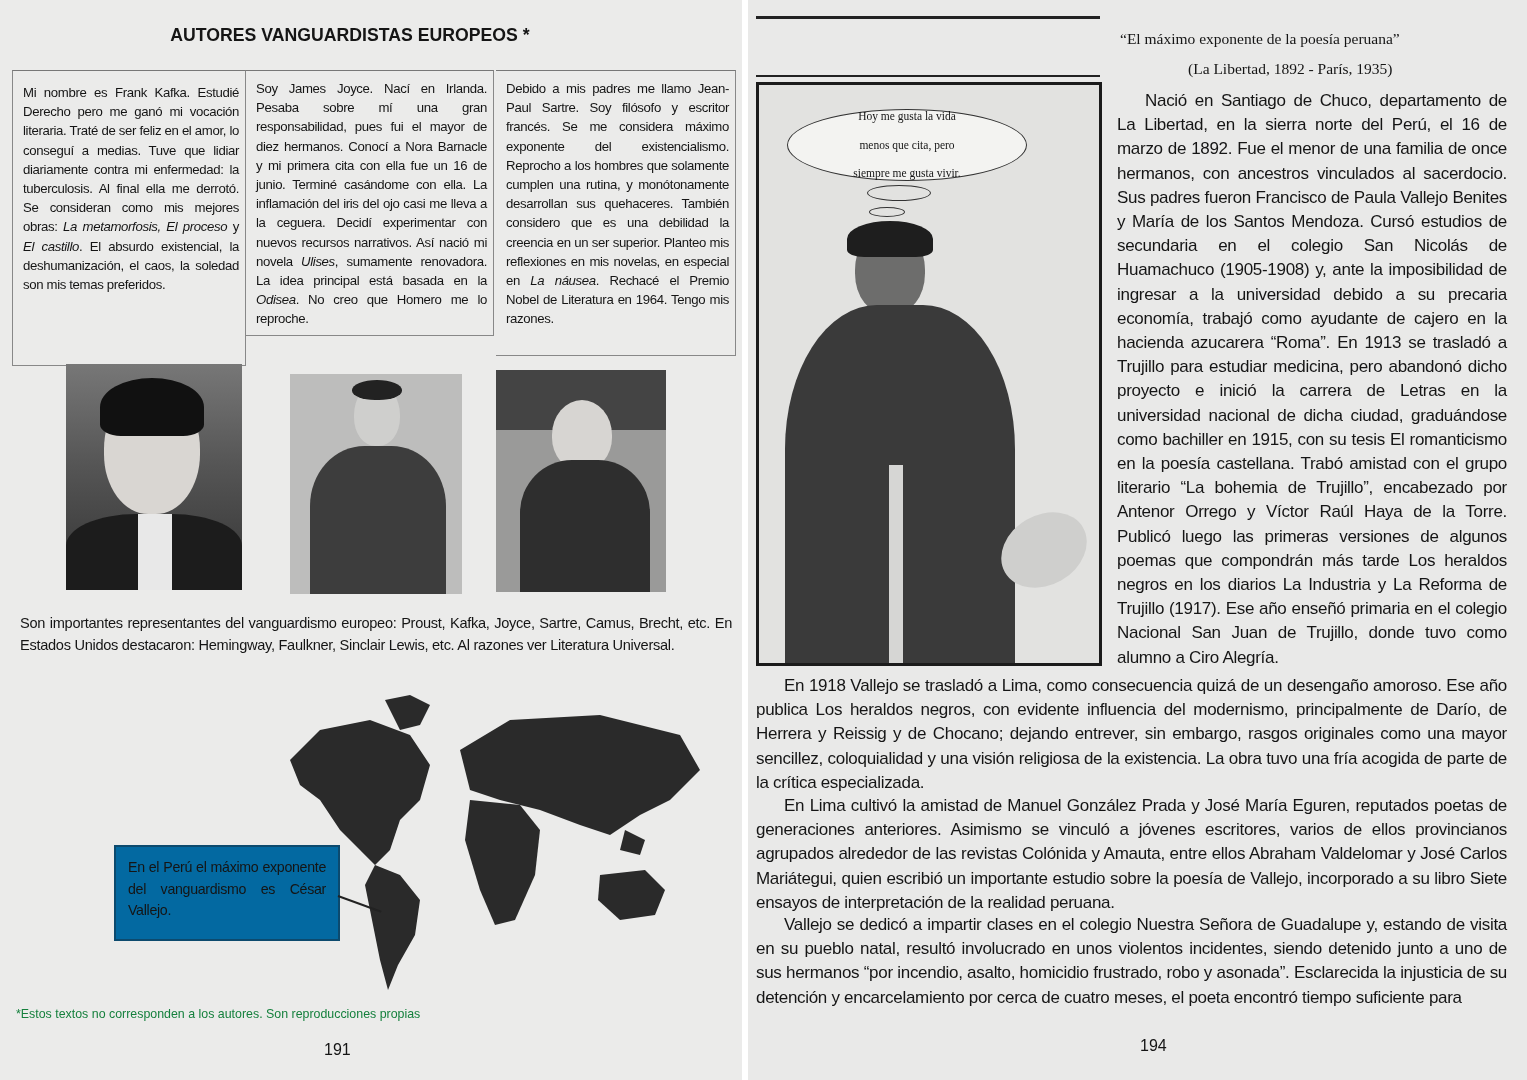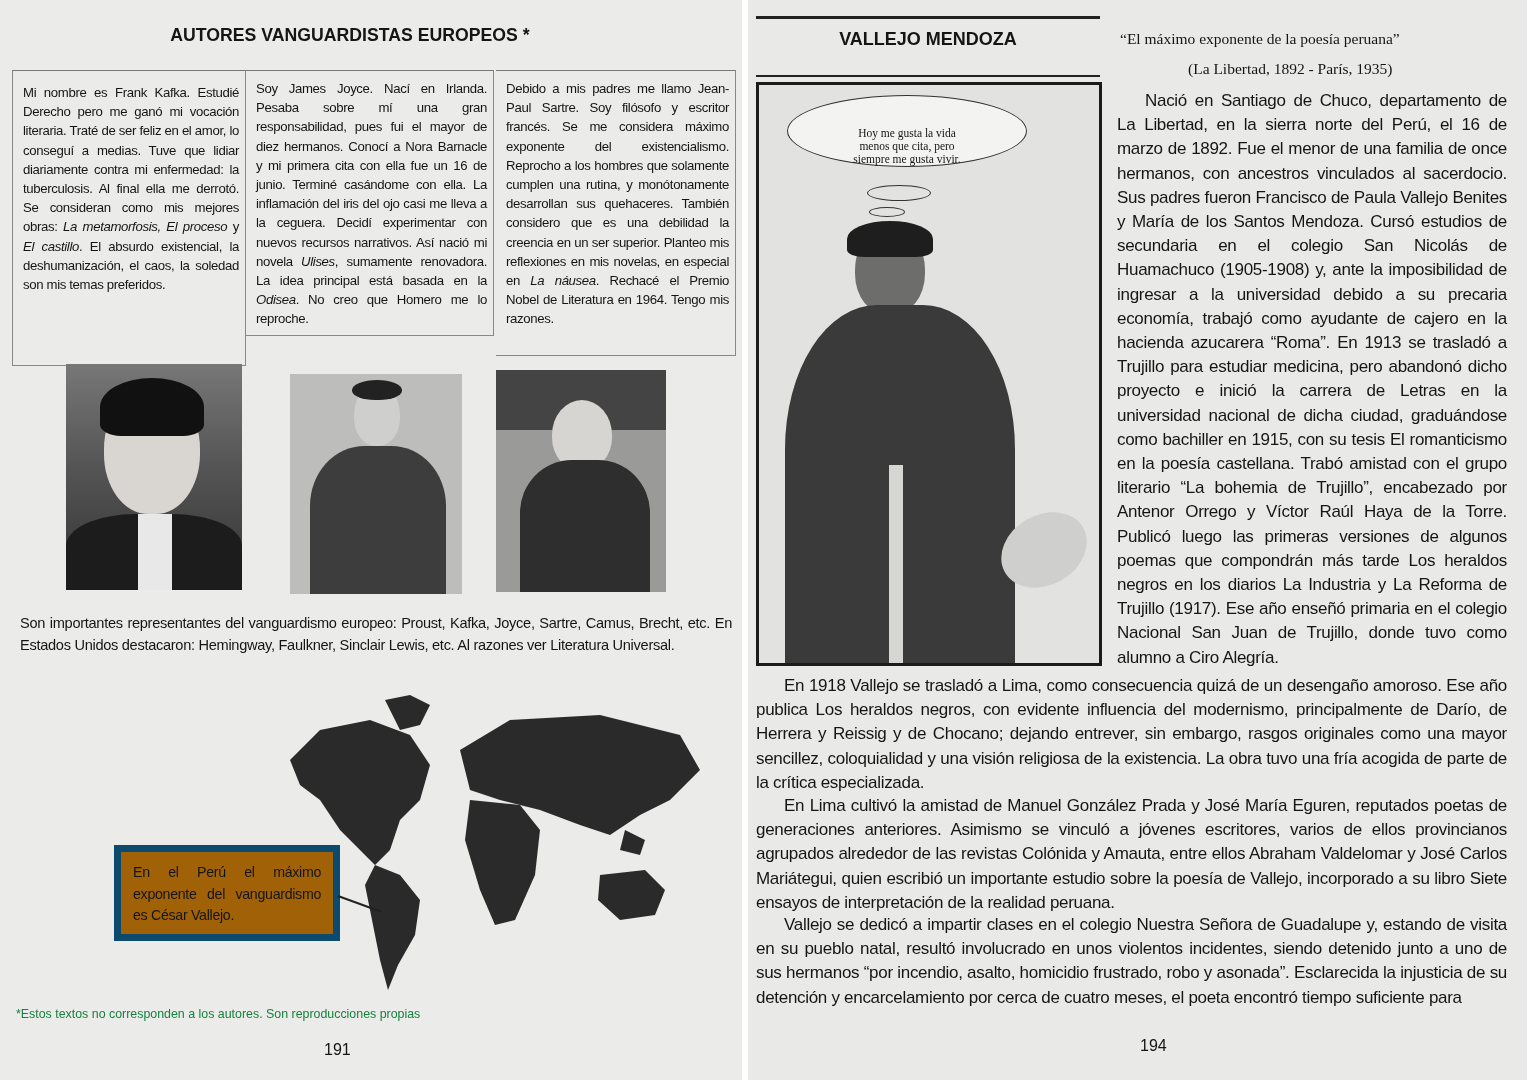--- a/index.html
+++ b/index.html
@@ -26,39 +26,39 @@
   .photo.kafka { left: 66px; top: 364px; width: 176px; height: 226px; background: linear-gradient(180deg,#777 0%,#555 45%,#333 100%); }
   .photo.joyce { left: 290px; top: 374px; width: 172px; height: 220px; background: #bdbdbc; }
   .photo.sartre { left: 496px; top: 370px; width: 170px; height: 222px; background: #9a9a99; }
   .photo .head { position: absolute; border-radius: 50% 50% 46% 46%; }
   .photo .body { position: absolute; border-radius: 40% 40% 0 0; }
 
   .summary { position: absolute; left: 20px; top: 613px; width: 712px; font-size: 14.6px; line-height: 21.5px;
     text-align: justify; letter-spacing: -0.3px; }
 
   .map { position: absolute; left: 280px; top: 690px; width: 430px; height: 310px; }
-  .callout { position: absolute; left: 114px; top: 845px; width: 226px; height: 96px; border: 7px solid #0c4a6e;
-    background: #a16207; padding: 10px 12px; font-size: 14.2px; line-height: 21.5px; text-align: justify; letter-spacing: -0.3px; }
+  .callout { position: absolute; left: 114px; top: 845px; width: 226px; height: 96px; border: 2px solid #0c4a6e;
+    background: #0369a1; padding: 10px 12px; font-size: 14.2px; line-height: 21.5px; text-align: justify; letter-spacing: -0.3px; }
   .callout-line { position: absolute; left: 338px; top: 895px; width: 46px; height: 2px; background: #222; transform: rotate(20deg); transform-origin: left center; }
 
   .footnote { position: absolute; left: 16px; top: 1007px; font-size: 12.4px; color: #15803d; }
   .page-num { position: absolute; font-size: 16px; }
   .page-num.left { left: 324px; top: 1041px; }
   .page-num.right { left: 1140px; top: 1037px; }
 
   
   .rule { position: absolute; background: #222; }
   .name-title { position: absolute; left: 758px; top: 28px; width: 340px; text-align: center; font-weight: bold;
     font-size: 18px; line-height: 22px; }
   .quote { position: absolute; left: 1120px; top: 30px; width: 400px; font-family: "Liberation Serif", serif; font-size: 15.5px; text-align: left; }
   .quote-sub { position: absolute; left: 1188px; top: 60px; font-family: "Liberation Serif", serif; font-size: 15.5px; }
 
   .vallejo-frame { position: absolute; left: 756px; top: 82px; width: 346px; height: 584px; border: 3px solid #1b1b1b; background: #e2e2e0; overflow: hidden; }
-  .cloud { position: absolute; left: 28px; top: 10px; width: 240px; height: 72px; background: #f3f3f1; border: 1.5px solid #333;
-    border-radius: 120px / 36px; display: flex; flex-direction: column; align-items: center; justify-content: flex-end;
+  .cloud { position: absolute; left: 28px; top: 24px; width: 240px; height: 72px; background: #f3f3f1; border: 1.5px solid #333;
+    border-radius: 120px / 36px; display: flex; flex-direction: column; align-items: center; justify-content: space-between;
     font-family: "Liberation Serif", serif; font-size: 11.5px; line-height: 13px; }
   .bubble1 { position: absolute; left: 108px; top: 100px; width: 64px; height: 16px; border: 1.5px solid #333; border-radius: 50%; }
   .bubble2 { position: absolute; left: 110px; top: 122px; width: 36px; height: 10px; border: 1.5px solid #333; border-radius: 50%; }
 
   .body-text { position: absolute; font-size: 17px; line-height: 24.2px; text-align: justify; letter-spacing: -0.3px; }
   .col-text { left: 1117px; top: 89px; width: 390px; }
   .wide-text { left: 756px; width: 751px; }
   .indent { text-indent: 28px; }
 </style>
 </head>
@@ -114,21 +114,20 @@
   <div class="footnote">*Estos textos no corresponden a los autores. Son reproducciones propias</div>
   <div class="page-num left">191</div>
 </div>
 
 <div class="gutter"></div>
 
 <div class="page page-right"></div>
 
 <div class="rule" style="left:756px;top:16px;width:344px;height:3px;"></div>
 <div class="name-title">
-  <div>VALLEJO MENDOZA</div>
 </div>
 <div class="rule" style="left:756px;top:75px;width:344px;height:2px;"></div>
 
 <div class="quote">“El máximo exponente de la poesía peruana”</div>
 <div class="quote-sub">(La Libertad, 1892 - París, 1935)</div>
 
 <div class="vallejo-frame" title="Retrato de César Vallejo">
   <div class="cloud">
     <span>Hoy me gusta la vida</span>
     <span>menos que cita, pero</span>

